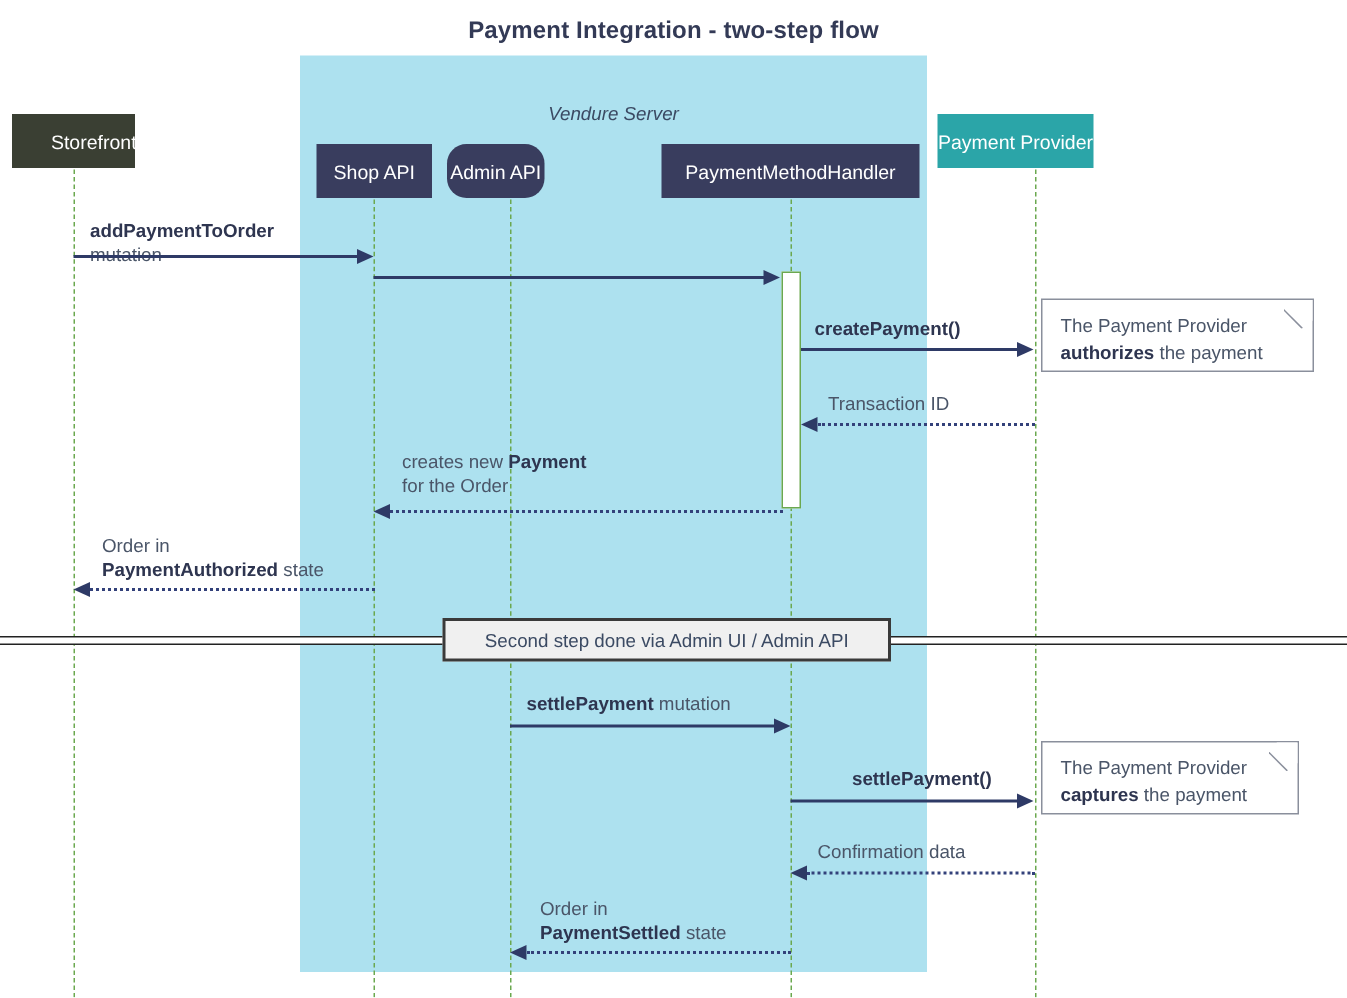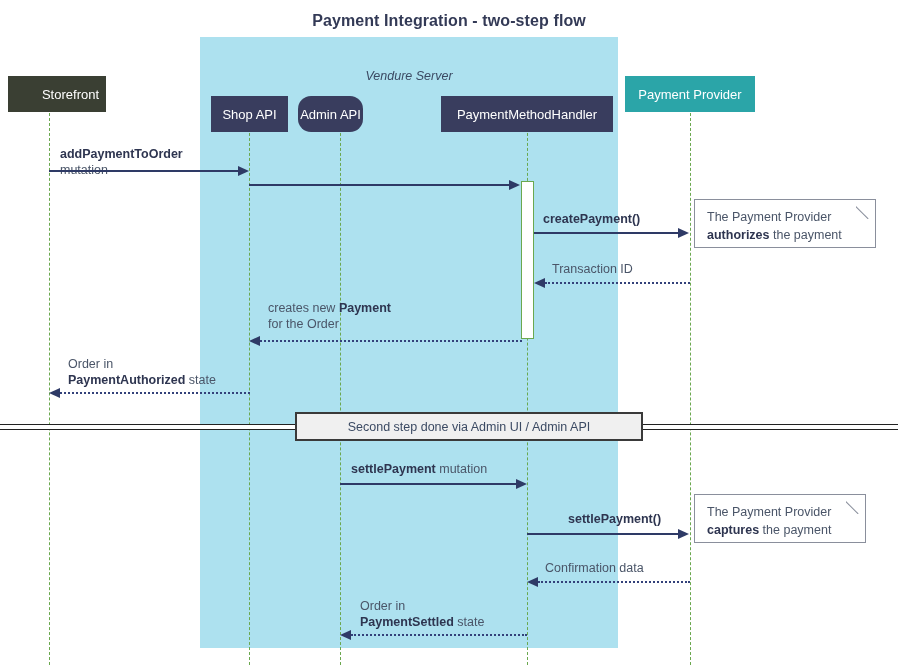--- a/index.html
+++ b/index.html
@@ -160,37 +160,37 @@
   <div class="abs groupbox" style="left:200px; top:37px; width:418px; height:611px;">
     <div class="group-label abs" style="left:0; top:32px;font-style:italic;">Vendure Server</div>
   </div>
 
   <div class="abs lifeline" style="left:49px; top:113px; height:552px;"></div>
   <div class="abs lifeline" style="left:249px; top:113px; height:552px;"></div>
   <div class="abs lifeline" style="left:340px; top:113px; height:552px;"></div>
   <div class="abs lifeline" style="left:527px; top:113px; height:552px;"></div>
   <div class="abs lifeline" style="left:690px; top:113px; height:552px;"></div>
 
-  <div class="abs participant p-dark" style="left:8px; top:76px; width:98px; height:36px;padding-left:27px;">
+  <div class="abs participant p-dark" style="left:8px; top:76px; width:82px; height:36px;padding-left:27px;">
     <span>Storefront</span>
   </div>
 
   <div class="abs participant p-navy" style="left:211px; top:76px; width:77px; height:36px;">
     <span>Shop API</span>
   </div>
 
   <div class="abs participant p-navy" style="left:298px; top:76px; width:65px; height:36px;border-radius:13px;">
     <span>Admin API</span>
   </div>
 
   <div class="abs participant p-navy" style="left:441px; top:76px; width:172px; height:36px;">
     <span>PaymentMethodHandler</span>
   </div>
 
-  <div class="abs participant p-teal" style="left:625px; top:76px; width:130px; height:36px;">
+  <div class="abs participant p-teal" style="left:625px; top:76px; width:104px; height:36px;">
     <span>Payment Provider</span>
   </div>
 
   <div class="abs activation" style="left:521px; top:181px; width:13px; height:158px;"></div>
 
   <div class="abs msg-label" style="left:60px; top:146px;">
     <div><b>addPaymentToOrder</b></div>
     <div><span>mutation</span></div>
   </div>
   <div class="abs msg-line" style="left:49px; top:170px; width:190px;"></div>
@@ -232,21 +232,21 @@
   <div class="abs note" style="left:694px; top:199px; width:182px; height:49px;">
     <div><span>The Payment Provider</span></div>
     <div>
       <b>authorizes</b><span> the payment</span>
     </div>
     <span class="note-fold"></span>
     <span class="note-fold-edge"></span>
   </div>
 
   <div class="abs divider-line" style="left:0px; top:424px; width:898px;"></div>
-  <div class="abs divider-box" style="left:295px; top:412px; width:348px; height:29px;">
+  <div class="abs divider-box" style="left:295px; top:412px; width:299px; height:29px;">
     <span>Second step done via Admin UI / Admin API</span>
   </div>
 
   <div class="abs msg-label" style="left:351px; top:461px;">
     <b>settlePayment</b><span> mutation</span>
   </div>
   <div class="abs msg-line" style="left:340px; top:483px; width:177px;"></div>
   <div class="abs arrow-right" style="left:516px; top:479px;"></div>
 
   <div class="abs msg-label" style="left:536px; top:511px;margin-left:32px;">

